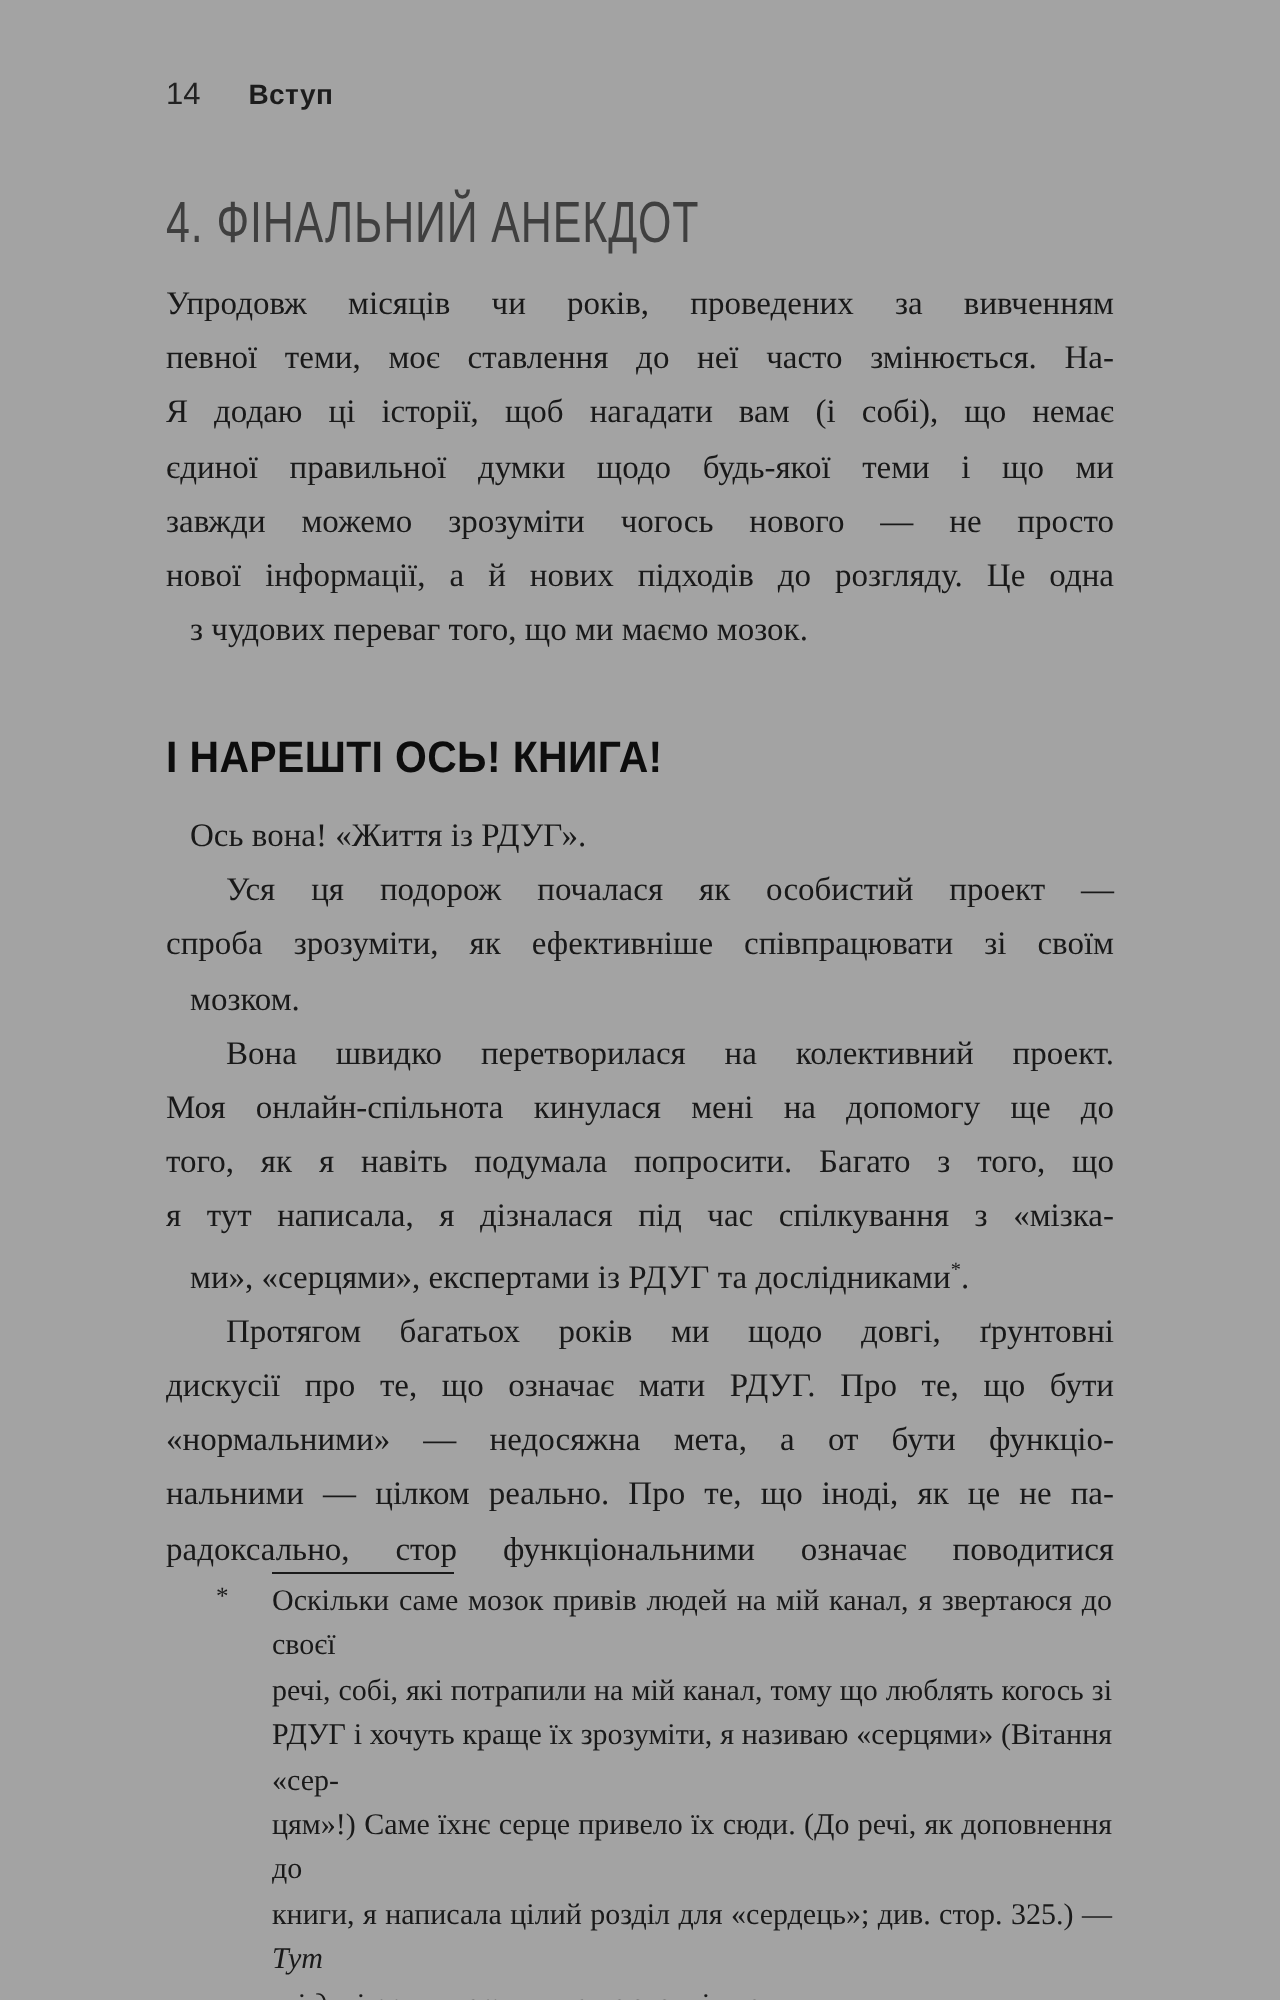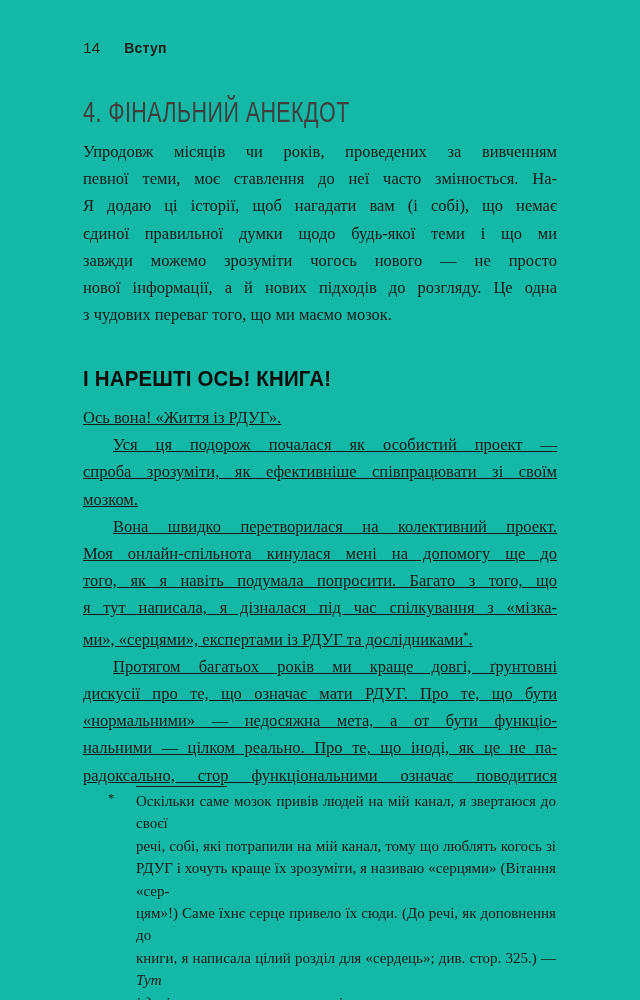--- a/index.html
+++ b/index.html
@@ -3,21 +3,21 @@
 <meta charset="utf-8">
 <style>
   html,body{margin:0;padding:0;}
   body{
     width:640px;height:1000px;background:#ffffff;
     font-family:"Liberation Serif", serif;
     color:#191919;
     position:relative;overflow:hidden;
     -webkit-font-smoothing:antialiased;
   }
-  .page{position:absolute;inset:0;background:#14b8a6;}
+  .page{position:absolute;inset:0;background:#a3a3a3;}
 
   
   .header{position:absolute;top:39px;left:83px;display:flex;align-items:baseline;
     font-family:"Liberation Sans", sans-serif;}
   .pagenum{font-size:15.5px;color:#222;}
   .runhead{font-size:14px;font-weight:700;color:#1c1c1c;margin-left:24px;letter-spacing:.2px;}
 
   
   .h1{position:absolute;top:96px;left:83px;
     font-family:"Liberation Sans", sans-serif;
@@ -29,24 +29,24 @@
   .h2{position:absolute;top:366px;left:83px;
     font-family:"Liberation Sans", sans-serif;
     font-size:22px;font-weight:700;color:#0d0d0d;
     letter-spacing:.2px;white-space:nowrap;
     transform:scaleX(.93);transform-origin:left top;}
 
   
   .textblock{position:absolute;left:83px;width:474px;
     font-size:16.5px;line-height:27.2px;color:#191919;}
   #para1{top:138px;}
-  #body2{top:404px;text-decoration:underline;}
+  #body2{top:404px;}
 
   .tline{text-align:justify;text-align-last:justify;}
-  .tline.end{text-align-last:left;}
+  .tline.end{text-align-last:left;margin-left:12px;}
   .tline.ind{text-indent:30px;}
   .sup{font-size:62%;vertical-align:6px;letter-spacing:0;}
 
   
   .frule{position:absolute;top:786px;left:136px;width:91px;border-top:1.5px solid #1a1a1a;}
   .footnote{position:absolute;top:790px;left:83px;width:474px;}
   .fn-marker{position:absolute;left:25px;top:1px;font-size:12.5px;color:#191919;}
   .fn-lines{margin-left:53px;width:420px;font-size:15px;line-height:22.4px;color:#191919;}
   .fn-lines .tline.end{text-align-last:left;}
   i{font-style:italic;}
@@ -78,21 +78,21 @@
   <div class="textblock" id="body2">
       <div class="tline end">Ось вона! «Життя із РДУГ».</div>
       <div class="tline ind">Уся ця подорож почалася як особистий проект —</div>
       <div class="tline">спроба зрозуміти, як ефективніше співпрацювати зі своїм</div>
       <div class="tline end">мозком.</div>
       <div class="tline ind">Вона швидко перетворилася на колективний проект.</div>
       <div class="tline">Моя онлайн-спільнота кинулася мені на допомогу ще до</div>
       <div class="tline">того, як я навіть подумала попросити. Багато з того, що</div>
       <div class="tline">я тут написала, я дізналася під час спілкування з «мізка-</div>
       <div class="tline end">ми», «серцями», експертами із РДУГ та дослідниками<span class="sup">*</span>.</div>
-      <div class="tline ind">Протягом багатьох років ми краще довгі, ґрунтовні</div>
+      <div class="tline ind">Протягом багатьох років ми щодо довгі, ґрунтовні</div>
       <div class="tline">дискусії про те, що означає мати РДУГ. Про те, що бути</div>
       <div class="tline">«нормальними» — недосяжна мета, а от бути функціо-</div>
       <div class="tline">нальними — цілком реально. Про те, що іноді, як це не па-</div>
       <div class="tline">радоксально, стор функціональними означає поводитися</div>
     </div>
 
   <div class="frule"></div>
 
   <div class="footnote">
     <span class="fn-marker">*</span>

